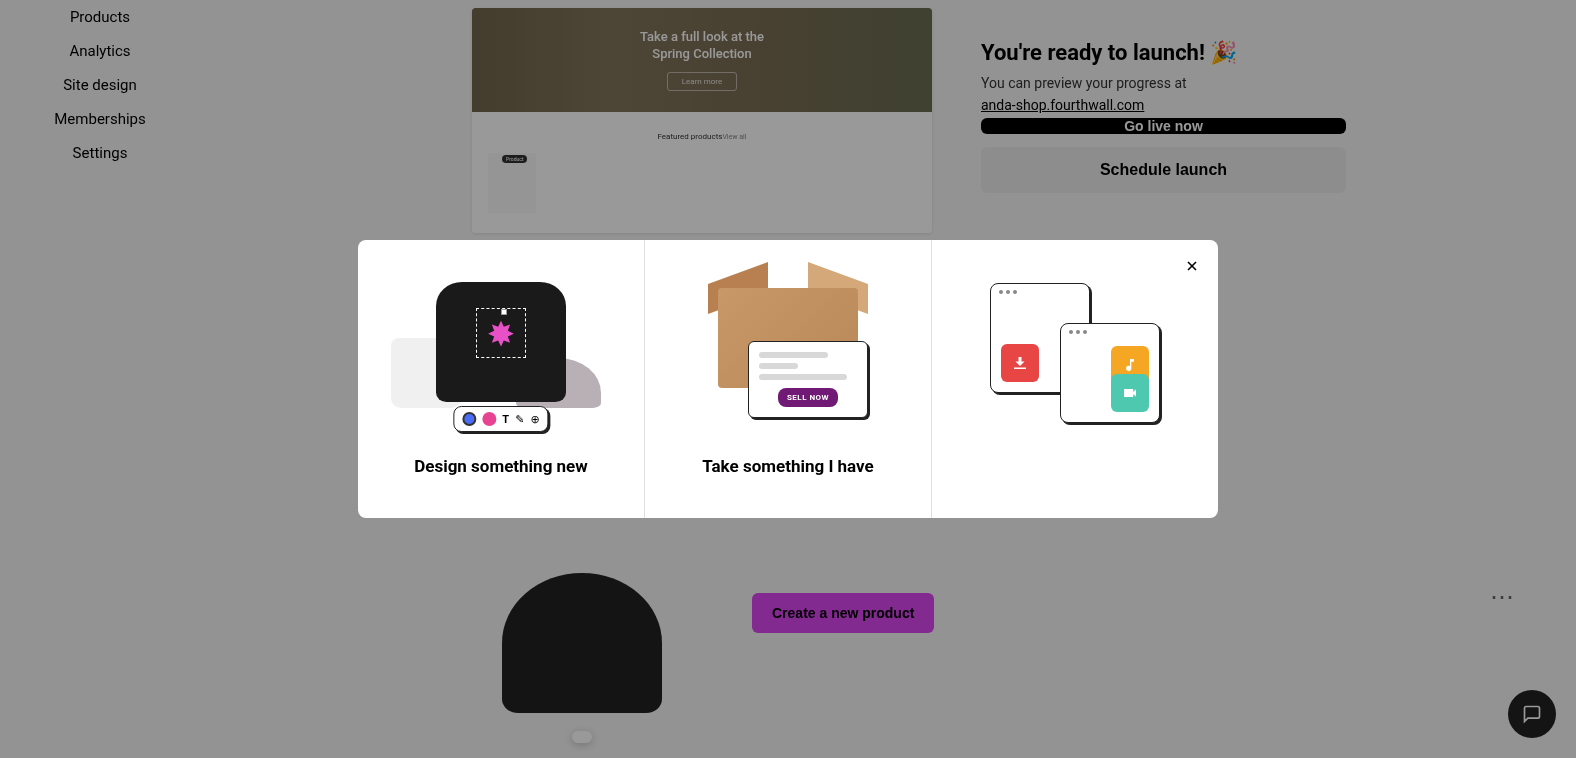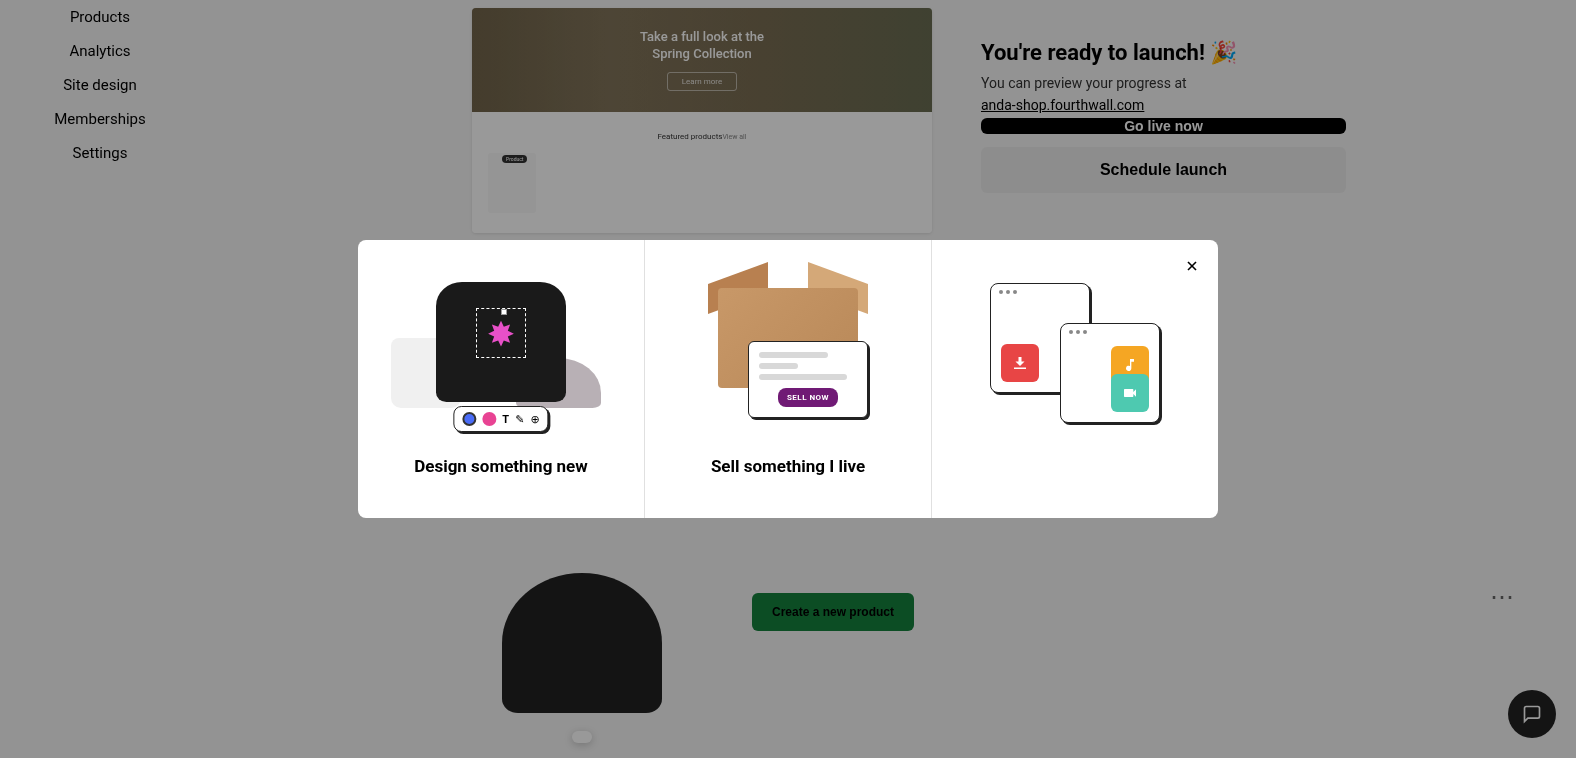--- a/index.html
+++ b/index.html
@@ -188,25 +188,25 @@
     .color-swatch {
       width: 16px;
       height: 16px;
       border-radius: 50%;
     }
     .setup-content {
       padding-top: 20px;
     }
     .btn-action {
       padding: 12px 20px;
-      background: #15803d;
+      background: #d946ef;
       color: #000;
       border: none;
       border-radius: 6px;
-      font-size: 12px;
+      font-size: 14px;
       font-weight: 600;
       cursor: pointer;
     }
     .more-menu {
       position: absolute;
       right: 40px;
       top: 10px;
       font-size: 24px;
       color: #666;
       cursor: pointer;
@@ -574,21 +574,21 @@
           <div class="box-flap2"></div>
           <div class="cardboard-box"></div>
           <div class="sell-card">
             <div class="sell-line" style="width:70%"></div>
             <div class="sell-line" style="width:40%"></div>
             <div class="sell-line" style="width:90%"></div>
             <div class="sell-btn">SELL NOW</div>
           </div>
         </div>
       </div>
-      <div class="modal-option-title">Sell something I live</div>
+      <div class="modal-option-title">Take something I have</div>
     </div>
 
     <div class="modal-option">
       <div class="modal-option-image">
         <div class="digital-visual">
           <div class="browser-window back">
             <div class="browser-dots">
               <div class="browser-dot"></div>
                 <div class="browser-dot"></div>
                 <div class="browser-dot"></div>

